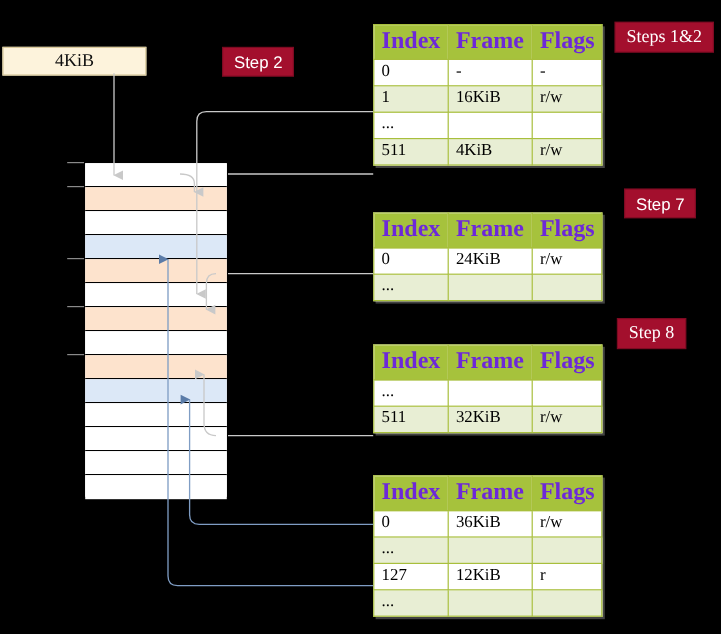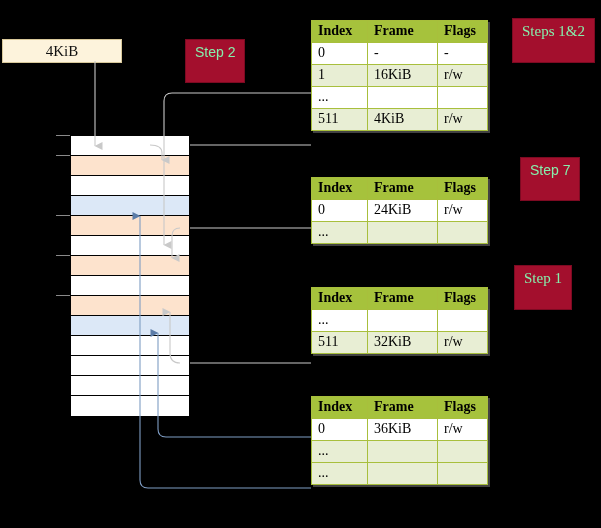--- a/index.html
+++ b/index.html
@@ -13,24 +13,24 @@
     height: 528px;
     background: #000000;
     overflow: hidden;
     font-family: "Liberation Serif", serif;
   }
 
   
   .step-badge {
     position: absolute;
     background: #a30f2d;
-    color: #86efac;
+    color: #ffffff;
     font-size: 15px;
     line-height: 1;
-    padding: 5px 9px 23px 9px;
+    padding: 5px 9px 4px 9px;
     white-space: nowrap;
     box-shadow: 0 0 0 1px #7d0a22;
     text-align: right;
   }
   .step-badge.sans { font-family: "Liberation Sans", sans-serif; font-size: 14px; }
 
   
   .kib-box {
     position: absolute;
     background: #fdf3dc;
@@ -67,23 +67,23 @@
   .ptable th, .ptable td {
     border: 1px solid #a8bf3c;
     padding: 2px 6px 3px 6px;
     text-align: left;
     white-space: nowrap;
     height: 18px;
     box-sizing: border-box;
   }
   .ptable th {
     background: #a6c23c;
-    color: #000000;
+    color: #6d28d9;
     font-weight: bold;
-    font-size: 14px;
+    font-size: 20px;
   }
   .ptable tr.alt td { background: #e8eed4; }
   .ptable td.hl { background: #fcfab0; }
   .ptable col.c-index { width: 56px; }
   .ptable col.c-frame { width: 70px; }
   .ptable col.c-flags { width: 50px; }
 
   
   #wires {
     position: absolute;
@@ -113,21 +113,21 @@
       <div class="mem-row" style="height: 20px; background: rgb(255, 255, 255);"></div>
       <div class="mem-row" style="height: 20px; background: rgb(255, 255, 255);"></div>
       <div class="mem-row" style="height: 20px; background: rgb(255, 255, 255);"></div>
       <div class="mem-row" style="height: 20px; background: rgb(255, 255, 255);"></div>
     </div>
 
   <div id="badges">
       <div class="step-badge sans" style="left: 186px; top: 40px;">Step 2</div>
       <div class="step-badge" style="left: 513px; top: 19px;">Steps 1&amp;2</div>
       <div class="step-badge sans" style="left: 521px; top: 158px;">Step 7</div>
-      <div class="step-badge" style="left: 515px; top: 266px;">Step 1</div>
+      <div class="step-badge" style="left: 515px; top: 266px;">Step 8</div>
     </div>
 
   <div id="tables">
       <table class="ptable" style="left: 311px; top: 20px;">
         <colgroup>
           <col class="c-index">
           <col class="c-frame">
           <col class="c-flags">
         </colgroup>
         <thead>
@@ -228,20 +228,25 @@
         <tbody>
           <tr>
             <td>0</td>
             <td>36KiB</td>
             <td>r/w</td>
           </tr>
           <tr class="alt">
             <td>...</td>
             <td></td>
             <td></td>
+          </tr>
+          <tr>
+            <td>127</td>
+            <td>12KiB</td>
+            <td>r</td>
           </tr>
           <tr class="alt">
             <td>...</td>
             <td></td>
             <td></td>
           </tr>
         </tbody>
       </table>
     </div>
 

